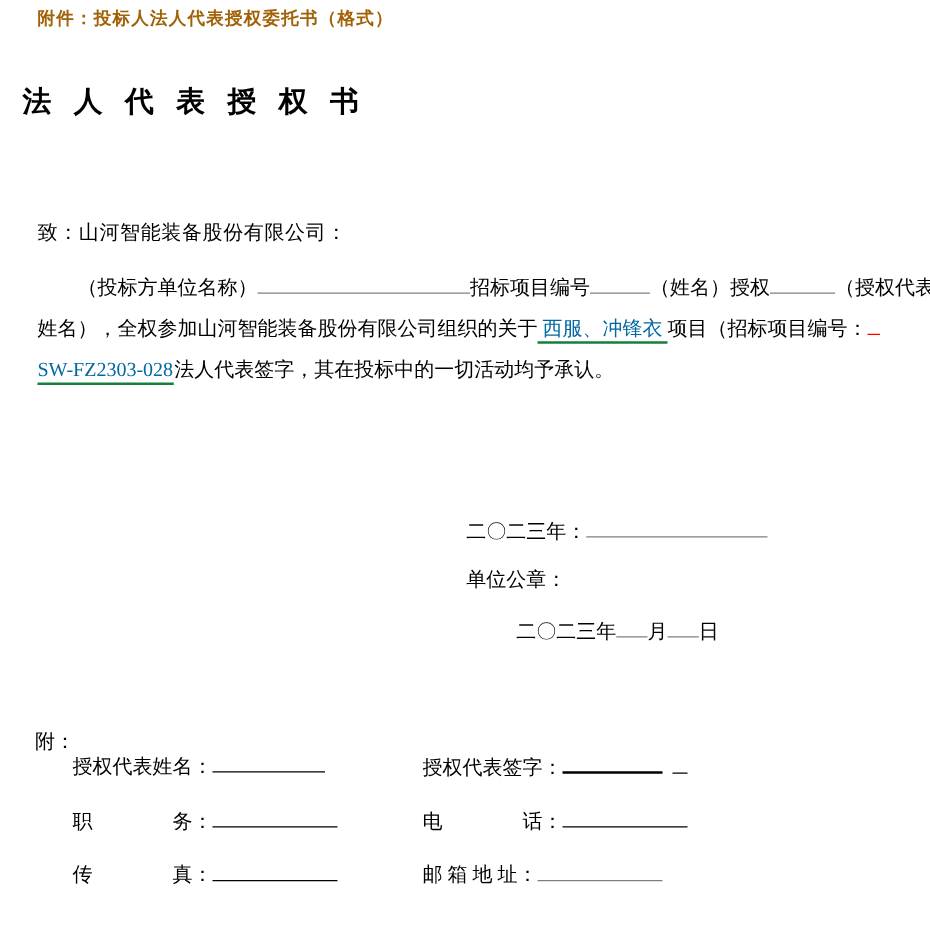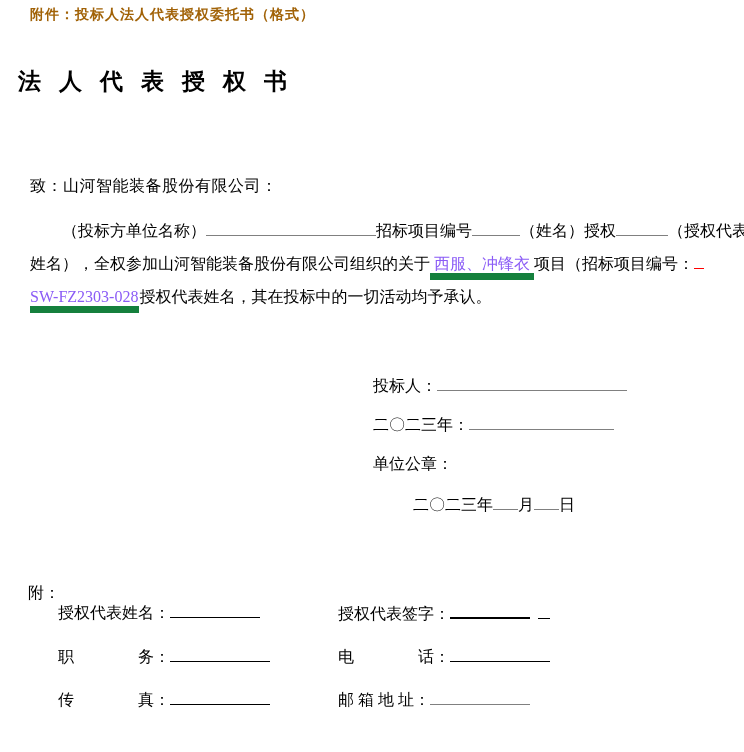--- a/index.html
+++ b/index.html
@@ -53,22 +53,22 @@
     vertical-align: baseline;
   }
   .blank.black { border-bottom-color: #000000; }
   .blank.bold  { border-bottom-width: 2px; }
   .blank.red   { border-bottom-color: #ff0000; }
   .w170 { width: 170px; } .w48 { width: 48px; } .w52 { width: 52px; }
   .w190 { width: 190px; } .w145 { width: 145px; } .w25 { width: 25px; }
   .w90 { width: 90px; } .w100 { width: 100px; } .w80 { width: 80px; }
   .w12 { width: 12px; } .w10 { width: 10px; }
   .red-ul {
-    color: #8b5cf6;
-    border-bottom: 7px solid #15803d;
+    color: #0369a1;
+    border-bottom: 2px solid #15803d;
     padding: 0 4px 1px 4px;
   }
   .red-ul.code { padding-right: 1px; padding-left: 0; }
   .sig-row { position: absolute; font-size: 16px; white-space: nowrap; }
   .sig-bidder { left: 373px; top: 375px; }
   .sig-legal  { left: 373px; top: 414px; }
   .sig-seal   { left: 373px; top: 454px; }
   .sig-date   { left: 413px; top: 494px; }
   .appendix-heading { position: absolute; left: 28px; top: 583px; font-size: 16px; }
   .app-row { position: absolute; font-size: 16px; white-space: nowrap; }
@@ -87,24 +87,23 @@
 
   <div class="attach-note">附件：投标人法人代表授权委托书（格式）</div>
 
   <h1 class="doc-title">法人代表授权书</h1>
 
   <div class="salutation">致：山河智能装备股份有限公司：</div>
 
   <div class="para">
     <div class="line indent"><span>（投标方单位名称）</span><span class="blank w170"></span><span>招标项目编号</span><span class="blank w48"></span><span>（姓名）授权</span><span class="blank w52"></span><span>（授权代表</span></div>
     <div class="line"><span>姓名），全权参加山河智能装备股份有限公司组织的关于</span><span class="red-ul">西服、冲锋衣</span><span>项目（招标项目编号：</span><span class="blank red w10"></span></div>
-    <div class="line"><span class="red-ul code">SW-FZ2303-028</span><span>授权代表姓名，其在投标中的一切活动均予承认。</span></div>
+    <div class="line"><span class="red-ul code">SW-FZ2303-028</span><span>法人代表签字，其在投标中的一切活动均予承认。</span></div>
   </div>
 
-  <div class="sig-row sig-bidder"><span>投标人：</span><span class="blank w190"></span></div>
 
   <div class="sig-row sig-legal"><span>二〇二三年：</span><span class="blank w145"></span></div>
 
   <div class="sig-row sig-seal"><span>单位公章：</span></div>
 
   <div class="sig-row sig-date"><span>二〇二三年</span><span class="blank w25"></span><span>月</span><span class="blank w25"></span><span>日</span></div>
 
   <div class="appendix-heading">附：</div>
 
   <div class="app-row r1l"><span>授权代表姓名：</span><span class="blank black w90"></span></div>

